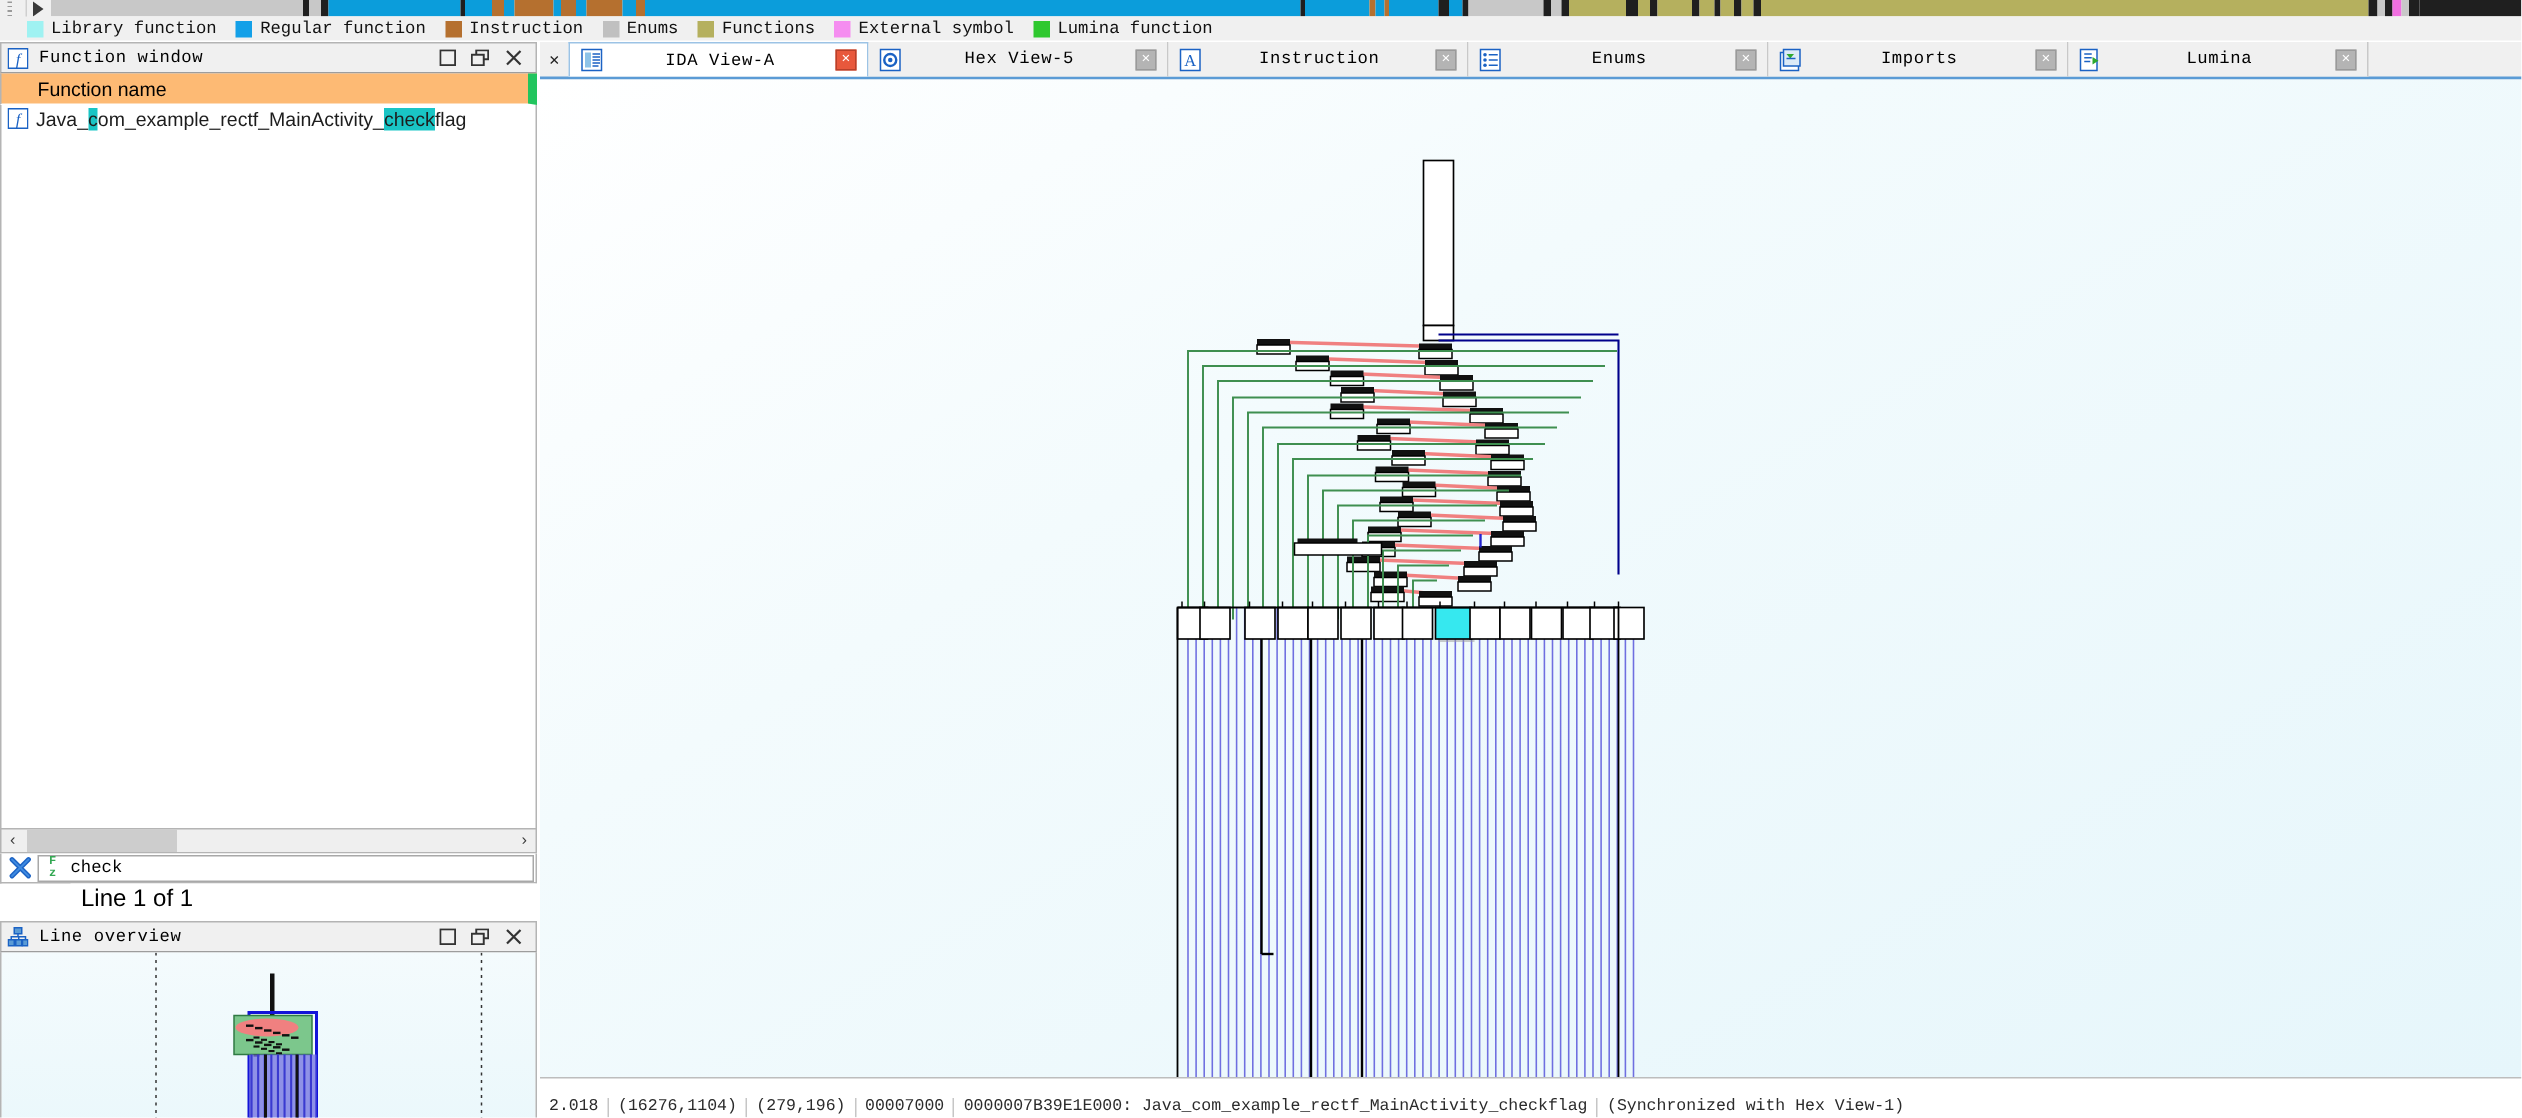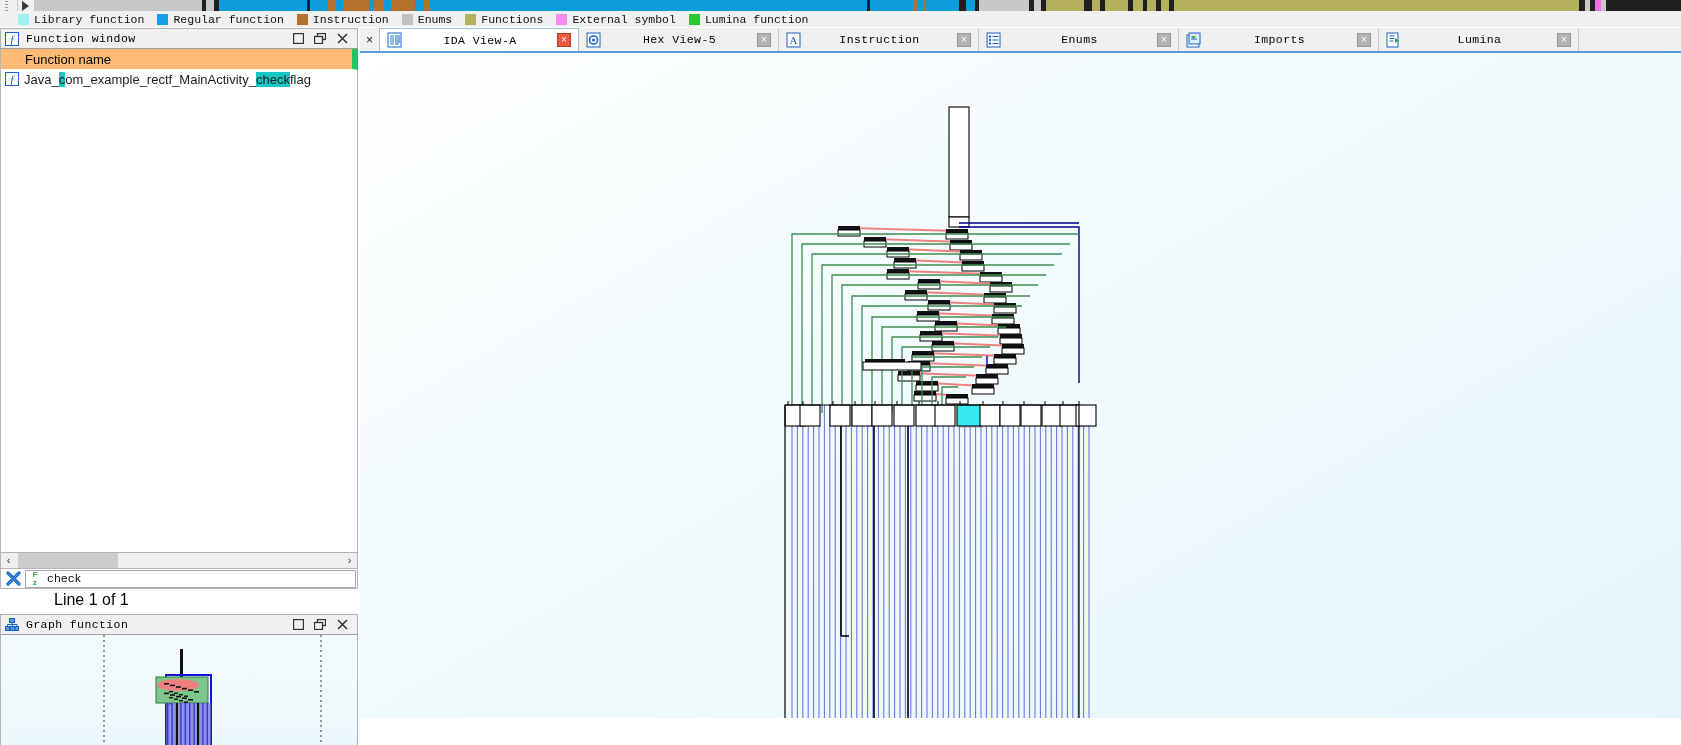--- a/index.html
+++ b/index.html
@@ -321,21 +321,21 @@
       <div class="panel-title">
         <span class="pt-icon">
           <svg width="14" height="14" viewBox="0 0 14 14">
             <rect x="4.5" y="0.5" width="5" height="4" fill="#5b9bd5" stroke="#1b62c4"></rect>
             <rect x="0.5" y="8.5" width="4" height="4" fill="#5b9bd5" stroke="#1b62c4"></rect>
             <rect x="5.5" y="8.5" width="4" height="4" fill="#5b9bd5" stroke="#1b62c4"></rect>
             <rect x="10" y="8.5" width="3.5" height="4" fill="#5b9bd5" stroke="#1b62c4"></rect>
             <path d="M7 4.5 V6.5 M2.5 8.5 V6.5 H12 V8.5 M7.5 6.5 V8.5" stroke="#1b62c4" fill="none"></path>
           </svg>
         </span>
-        <span class="pt-label">Graph function</span>
+        <span class="pt-label">Line overview</span>
         <span class="pt-btn">
           <svg width="11" height="11" viewBox="0 0 11 11">
             <rect x="0.5" y="0.5" width="10" height="10" fill="none" stroke="#333" stroke-width="1.4"></rect>
           </svg>
         </span>
         <span class="pt-btn">
           <svg width="12" height="11" viewBox="0 0 12 11">
             <rect x="3.5" y="0.5" width="8" height="6" fill="none" stroke="#333" stroke-width="1.3"></rect>
             <rect x="0.5" y="3.5" width="8" height="7" fill="#f0f0f0" stroke="#333" stroke-width="1.3"></rect>
           </svg>
@@ -656,14 +656,24 @@
           <path d="M 664 352 L 664 348" fill="none" stroke="#000000" stroke-width="1"></path>
           <path d="M 685 352 L 685 348" fill="none" stroke="#000000" stroke-width="1"></path>
           <path d="M 703 352 L 703 348" fill="none" stroke="#000000" stroke-width="1"></path>
           <path d="M 719 352 L 719 348" fill="none" stroke="#000000" stroke-width="1"></path>
           <path d="M 425 352 L 425 665" fill="none" stroke="#000000" stroke-width="1.2"></path>
           <path d="M 719 352 L 719 665" fill="none" stroke="#000000" stroke-width="1.2"></path>
           <path d="M 425 352 L 719 352" fill="none" stroke="#000000" stroke-width="1.2"></path>
         </svg>
     </div>
 
+    <div class="statusbar">
+      <div class="sb-cells">
+        <span class="sb-cell">2.018</span>
+        <span class="sb-cell">(16276,1104)</span>
+        <span class="sb-cell">(279,196)</span>
+        <span class="sb-cell">00007000</span>
+        <span class="sb-cell">0000007B39E1E000: Java_com_example_rectf_MainActivity_checkflag</span>
+        <span class="sb-cell">(Synchronized with Hex View-1)</span>
+      </div>
+    </div>
   </div>
 </div>
 
 </body></html>

